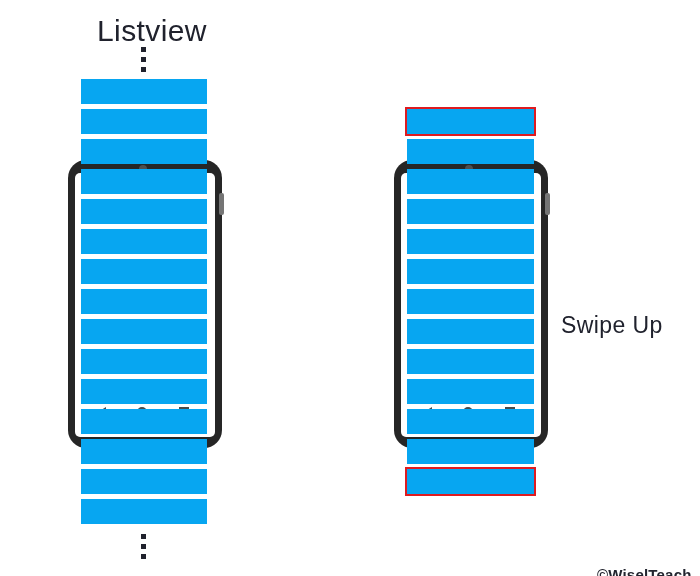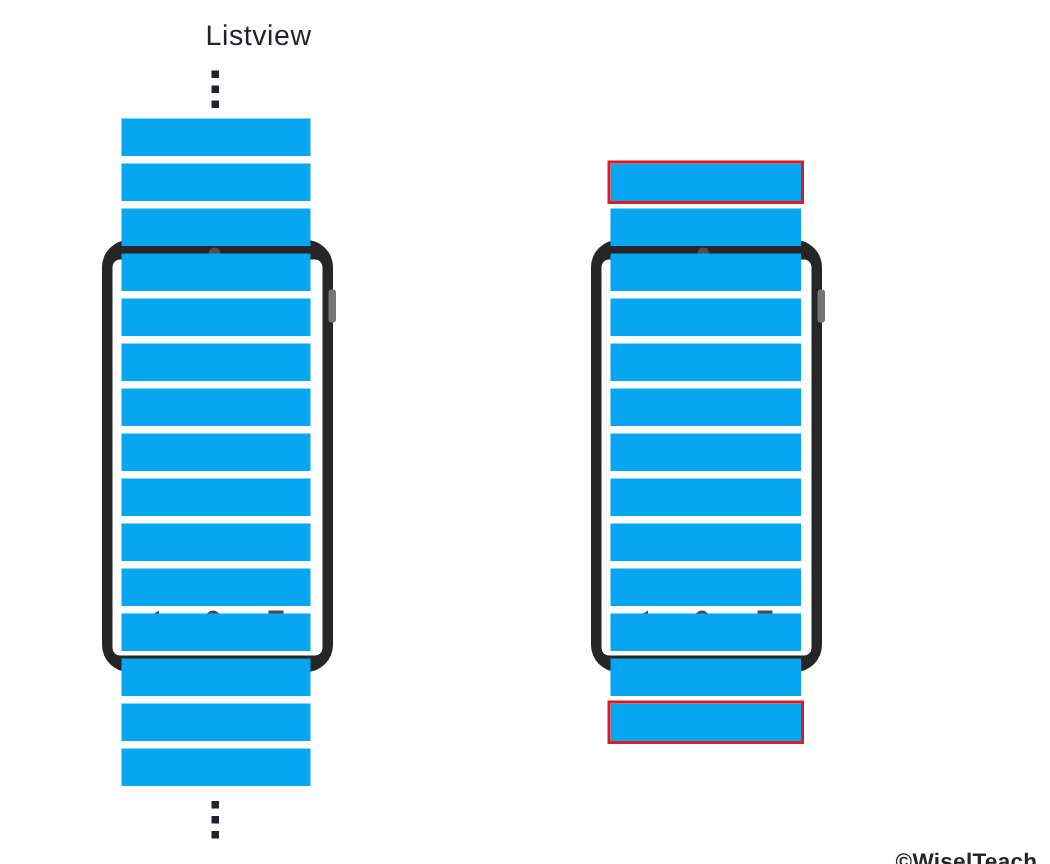--- a/index.html
+++ b/index.html
@@ -13,26 +13,25 @@
   html,body{background:#fff;}
   .canvas{
     position:relative;
     width:700px;height:576px;
     background:#ffffff;
     overflow:hidden;
     font-family:"Liberation Sans", sans-serif;
   }
   .title{
     position:absolute;
-    font-size:19px;
+    font-size:30px;
     font-weight:400;
     letter-spacing:0.4px;
     color:var(--text-dark);
     white-space:nowrap;
-    margin-left:40px;
   }
   .title-left{left:97px;top:14px;}
   .title-right{left:404px;top:60px;}
   .swipe-up{
     position:absolute;left:561px;top:312px;
     font-size:23px;font-weight:400;letter-spacing:0.4px;
     color:var(--text-dark);white-space:nowrap;
   }
   .watermark{
     position:absolute;left:597px;top:566px;
@@ -96,20 +95,21 @@
     background:var(--bar-blue);
   }
   .bar.highlighted{outline:2px solid var(--highlight-red);}
 </style>
 </head>
 <body>
 
 <div class="canvas">
 
   <div class="title title-left">Listview</div>
+  <div class="swipe-up">Swipe Up</div>
   <div class="watermark">©WiselTeach</div>
 
   <div class="dot-col dots-top-left">
     <span class="dot"></span>
     <span class="dot"></span>
     <span class="dot"></span>
   </div>
   <div class="dot-col dots-bottom-left">
     <span class="dot"></span>
     <span class="dot"></span>

